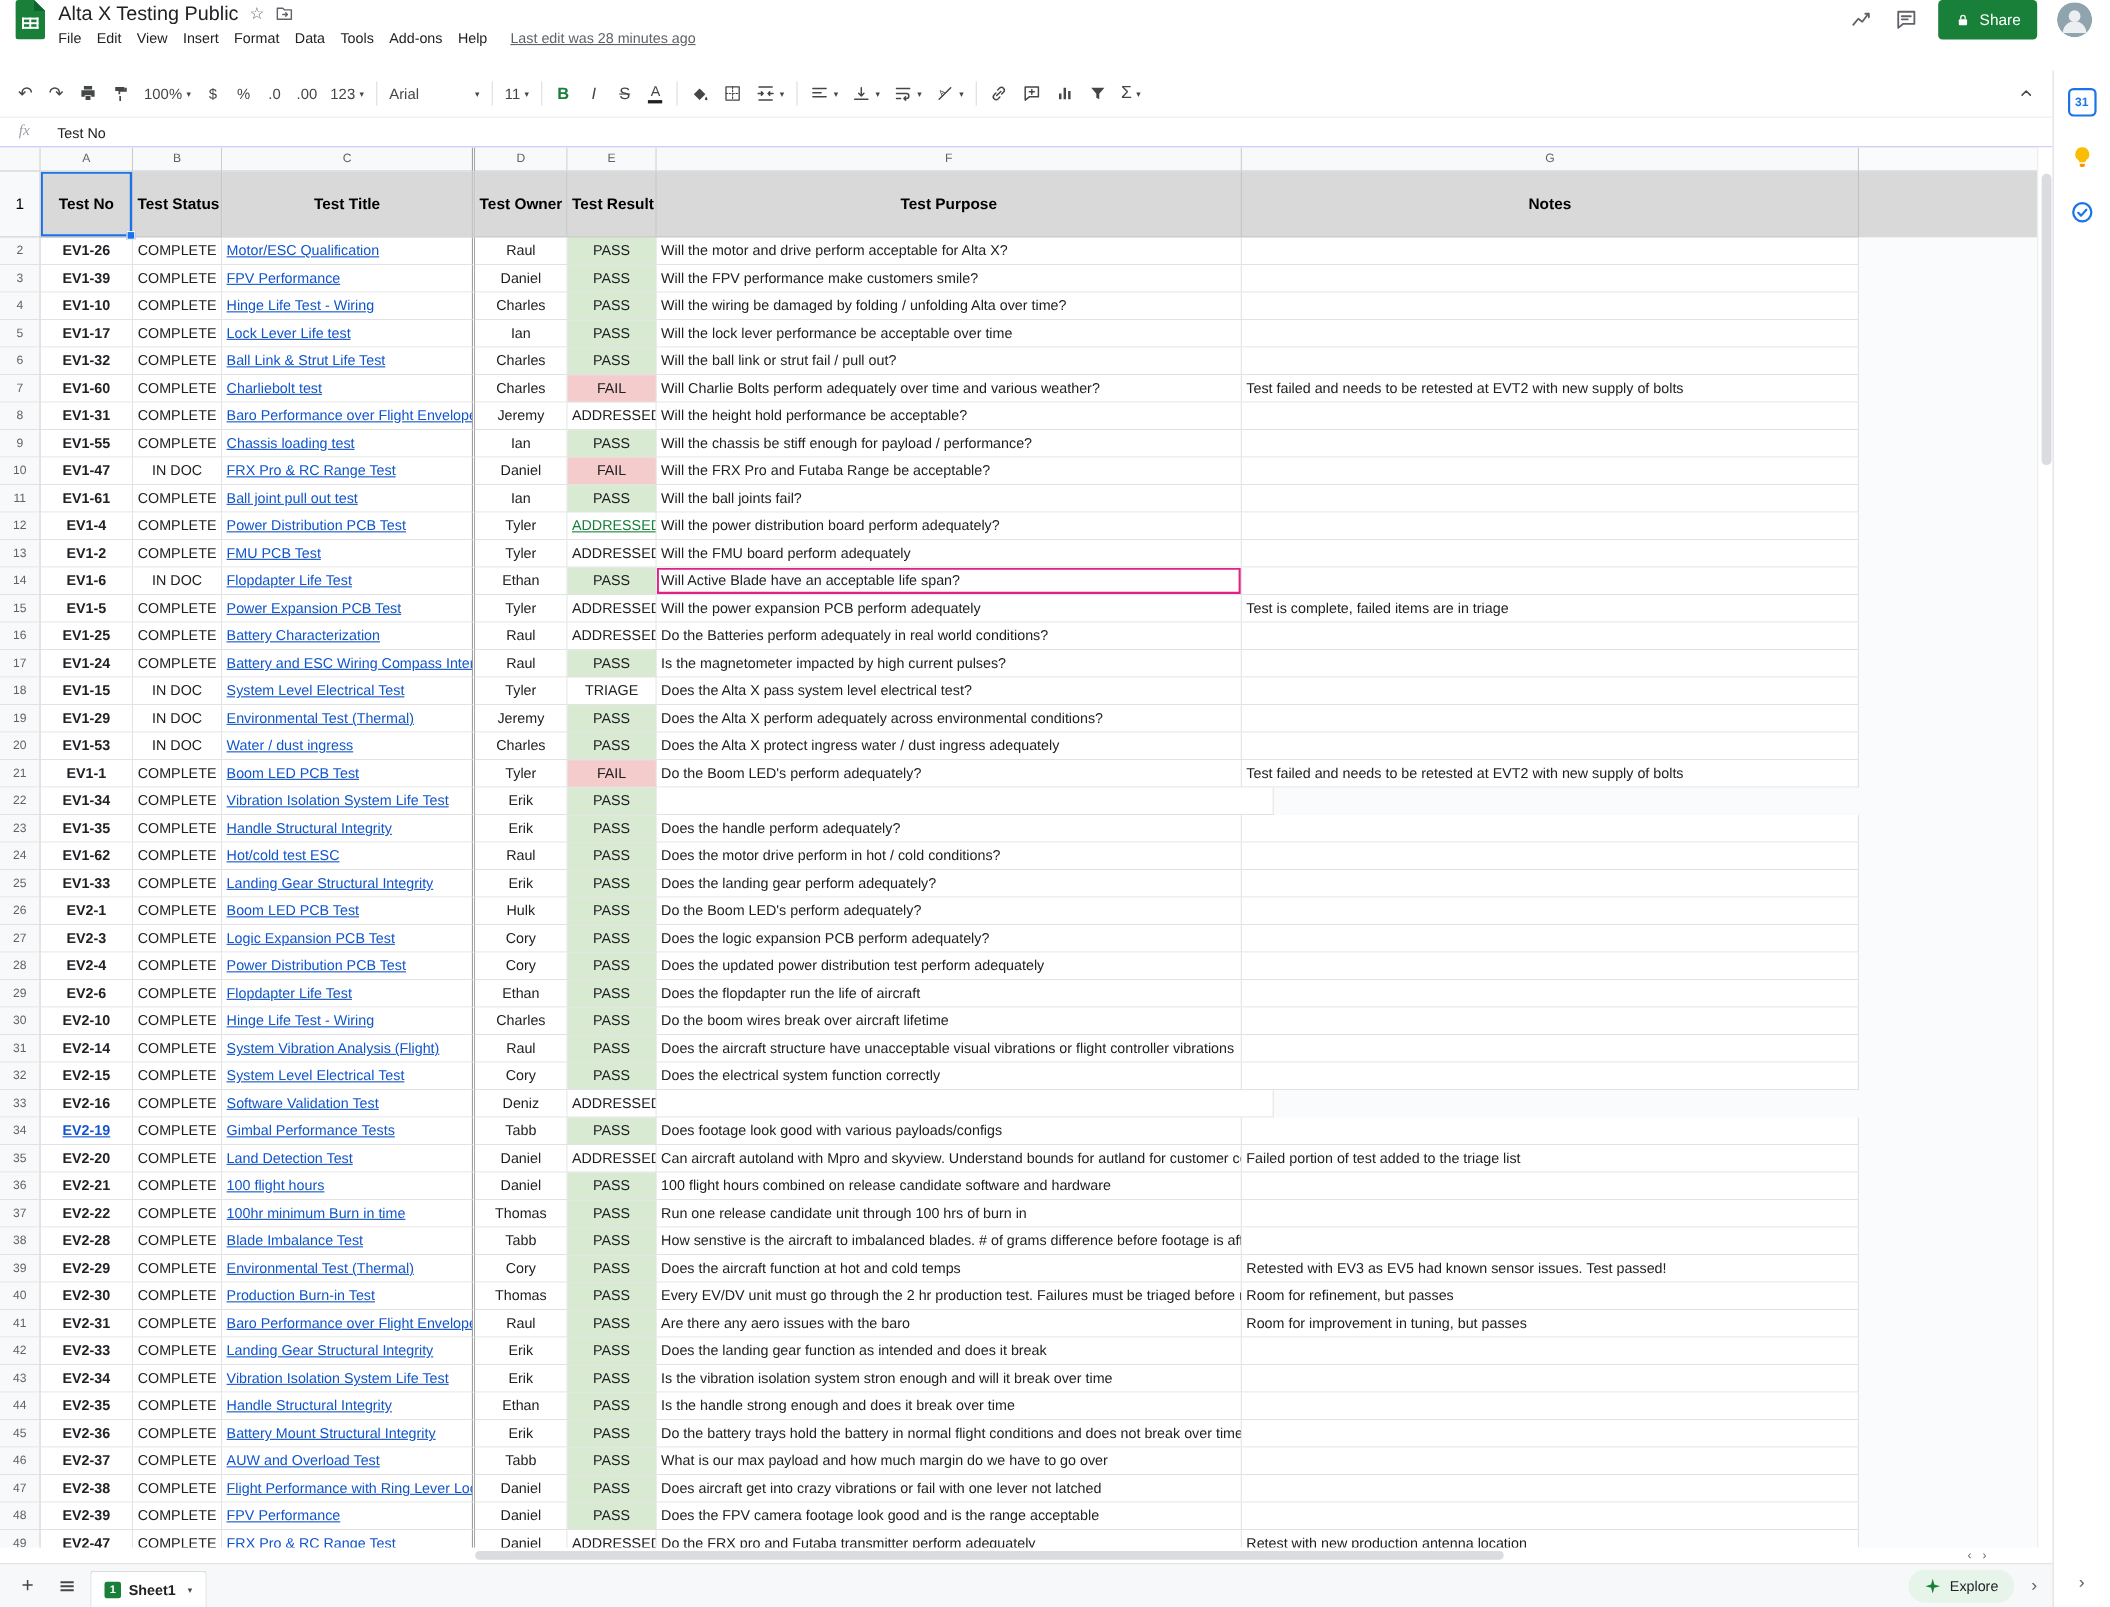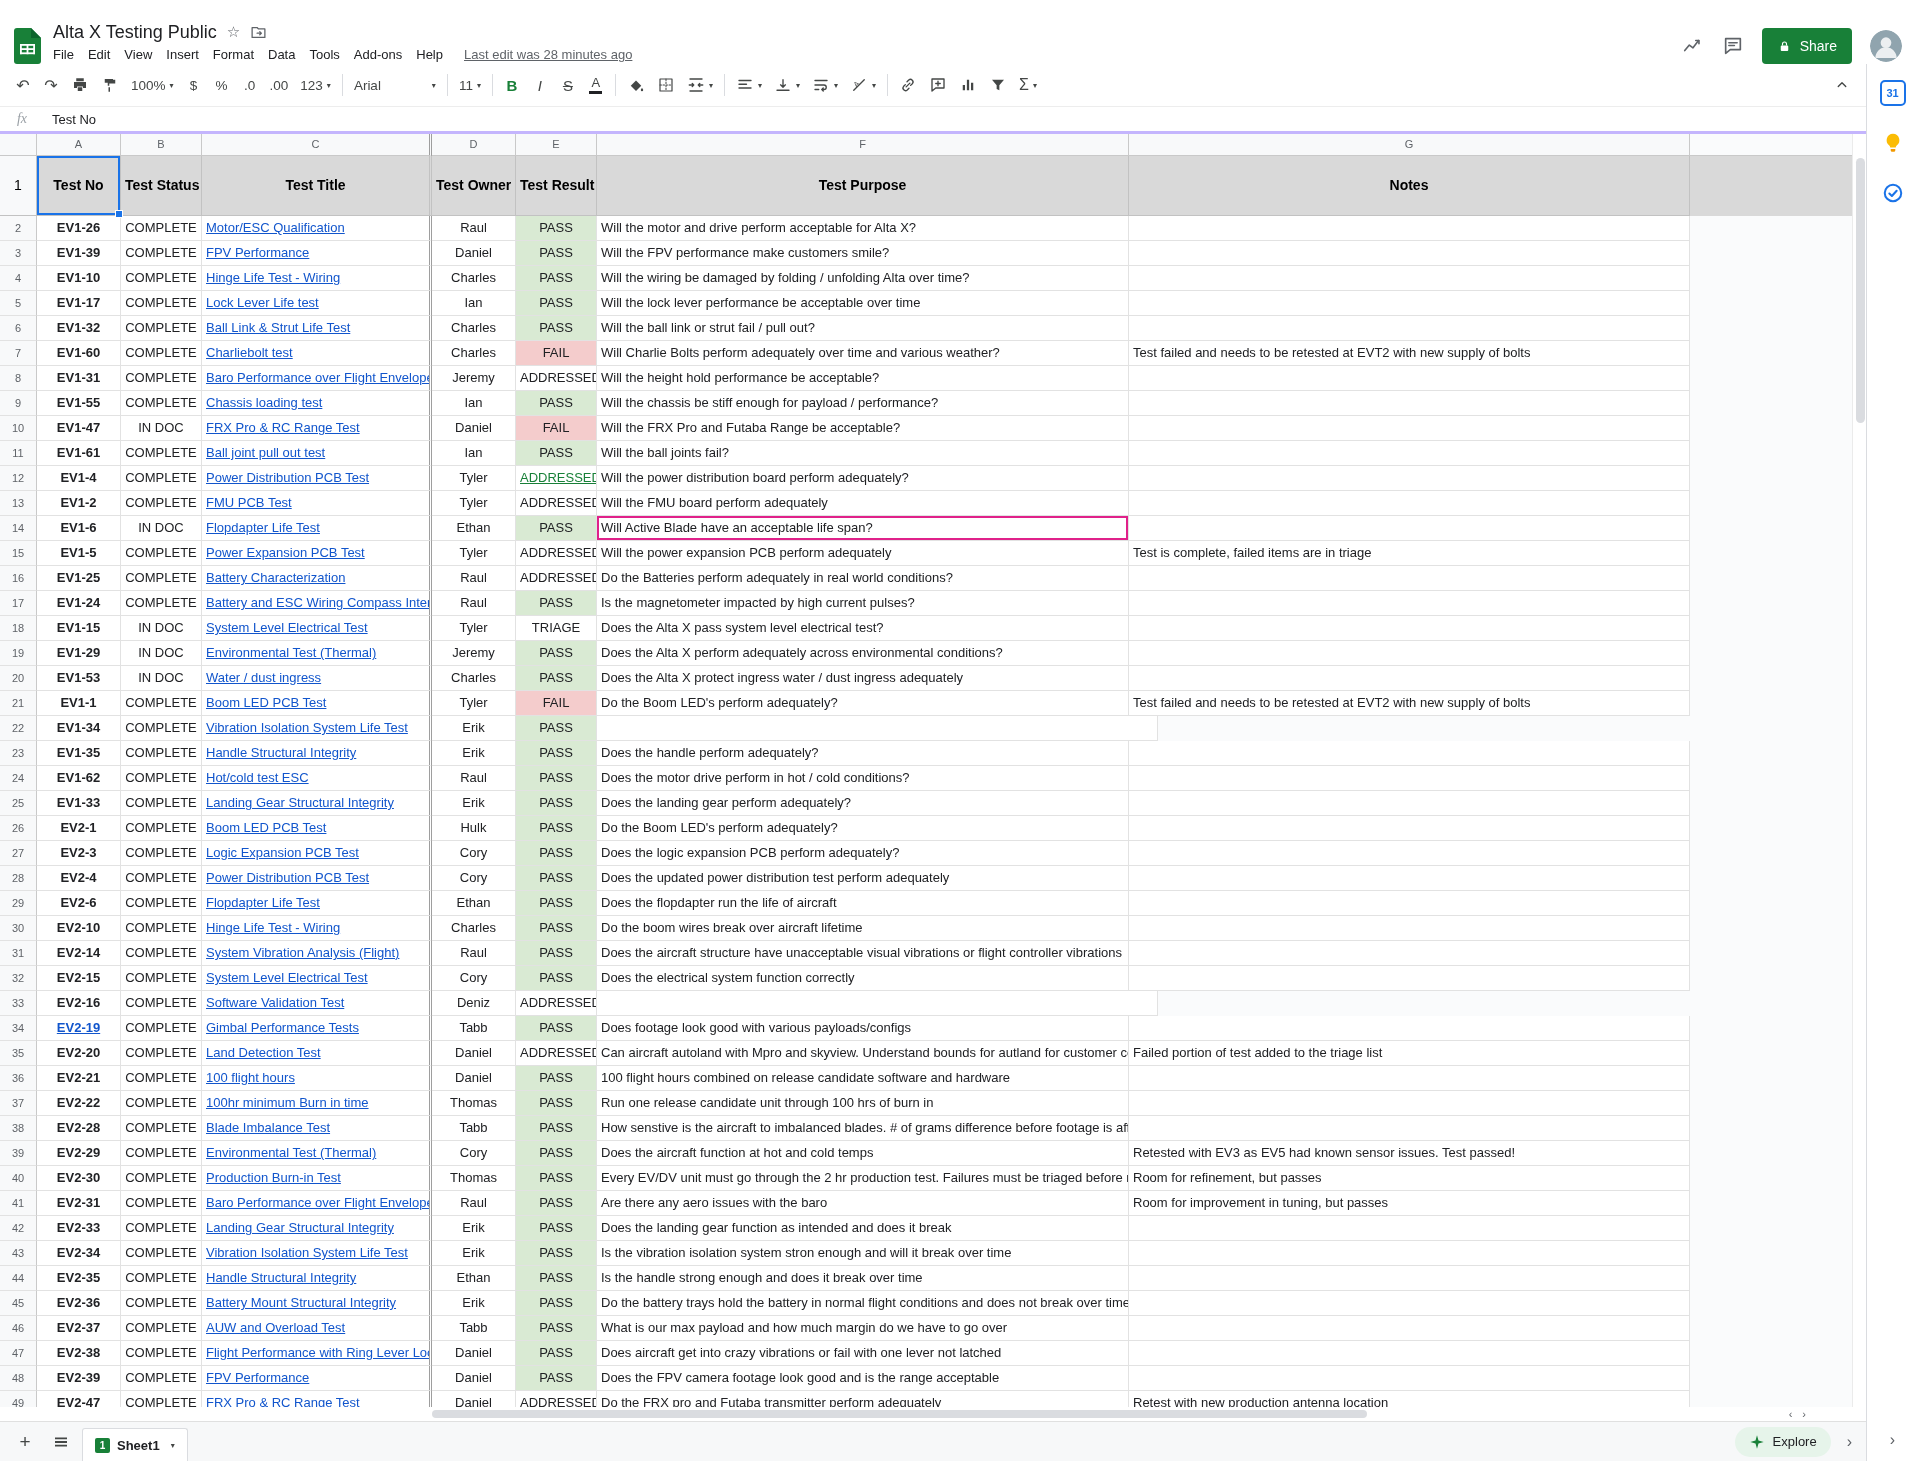--- a/index.html
+++ b/index.html
@@ -4,21 +4,21 @@
 <style>
 *{box-sizing:border-box;margin:0;padding:0;}
 html,body{width:1918px;height:1461px;overflow:hidden;background:#fff;color:#202124;
   font-family:"Liberation Sans","DejaVu Sans",sans-serif;}
 :root{
   --accent:#188038;--link:#1155cc;--sel:#1a73e8;--collab:#e0218a;
   --pass:#d9ead3;--fail:#f4cccc;--hdrbg:#d9d9d9;
   --grid:#e2e2e2;--hline:#c9c9c9;--hbg:#f8f9fa;--ink:#444746;--muted:#5f6368;
 }
 
-.topbar{height:64px;display:flex;align-items:flex-end;padding:0 16px 0 14px;gap:12px;}
+.topbar{height:64px;display:flex;align-items:flex-start;padding:0 16px 0 14px;gap:12px;}
 .sheets-logo{width:27px;height:36px;flex:none;cursor:pointer;}
 .title-block{display:flex;flex-direction:column;justify-content:center;gap:1px;}
 .title-row{display:flex;align-items:center;gap:10px;height:24px;}
 .doc-title{font-size:18px;cursor:text;}
 .ticon{color:var(--muted);font-size:15px;cursor:pointer;display:flex;align-items:center;}
 .ticon svg{width:17px;height:17px;}
 .menu-row{display:flex;align-items:center;margin-left:-7px;}
 .menu-bar{display:flex;}
 .menu-item{font-size:13px;padding:2px 7px;border-radius:3px;cursor:pointer;}
 .last-edit{font-size:13px;color:var(--muted);text-decoration:underline;margin-left:14px;cursor:pointer;}
@@ -48,21 +48,21 @@
 .glyph{font-size:16px;}
 .caret{font-size:8px;margin-left:4px;color:var(--ink);}
 .tsep{width:1px;height:22px;background:#dadce0;margin:0 4px;flex:none;}
 .b-act{color:var(--accent);font-weight:bold;font-size:15px;}
 .it{font-style:italic;font-size:15px;}
 .stk{text-decoration:line-through;font-size:15px;}
 .tcol{display:flex;flex-direction:column;align-items:center;line-height:1;font-size:13px;}
 .cbar{width:13px;height:3px;background:#202124;margin-top:2px;}
 .tspacer{flex:1;}
 
-.fxbar{height:28px;display:flex;align-items:center;border-top:1px solid #ededed;border-bottom:3px solid #c4b5fd;flex:none;}
+.fxbar{height:28px;display:flex;align-items:center;border-top:1px solid #ededed;border-bottom:1px solid #c4b5fd;flex:none;}
 .fx{width:44px;text-align:center;font-style:italic;font-family:"Liberation Serif","DejaVu Serif",serif;color:#9aa0a6;font-size:14px;}
 .fxval{font-size:13px;padding-left:8px;flex:1;cursor:text;}
 
 .gridwrap{flex:1;display:flex;min-height:0;}
 .gridcol{flex:1;display:flex;flex-direction:column;min-width:0;overflow:hidden;}
 .letters{display:flex;height:22px;flex:none;}
 .colh{flex:none;border-right:1px solid var(--hline);border-bottom:1px solid var(--hline);background:var(--hbg);
   color:var(--muted);font-size:11px;text-align:center;line-height:21px;cursor:pointer;}
 .corner{width:37px;}
 .lfiller{flex:1;background:#fafbfc;border-right:none;cursor:default;}

